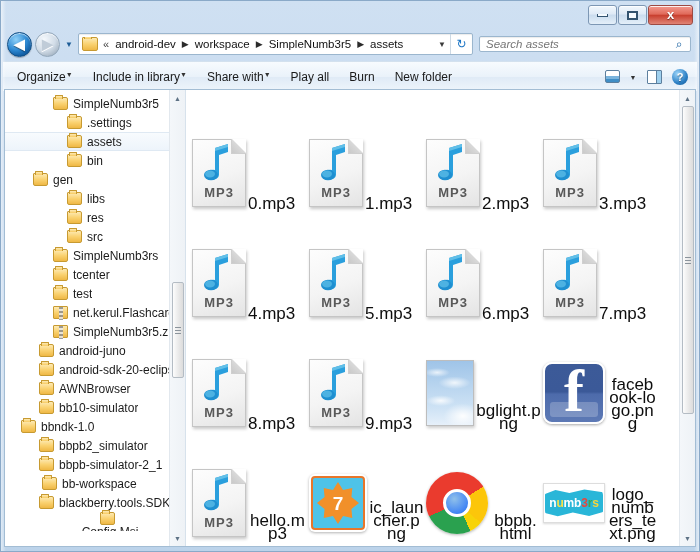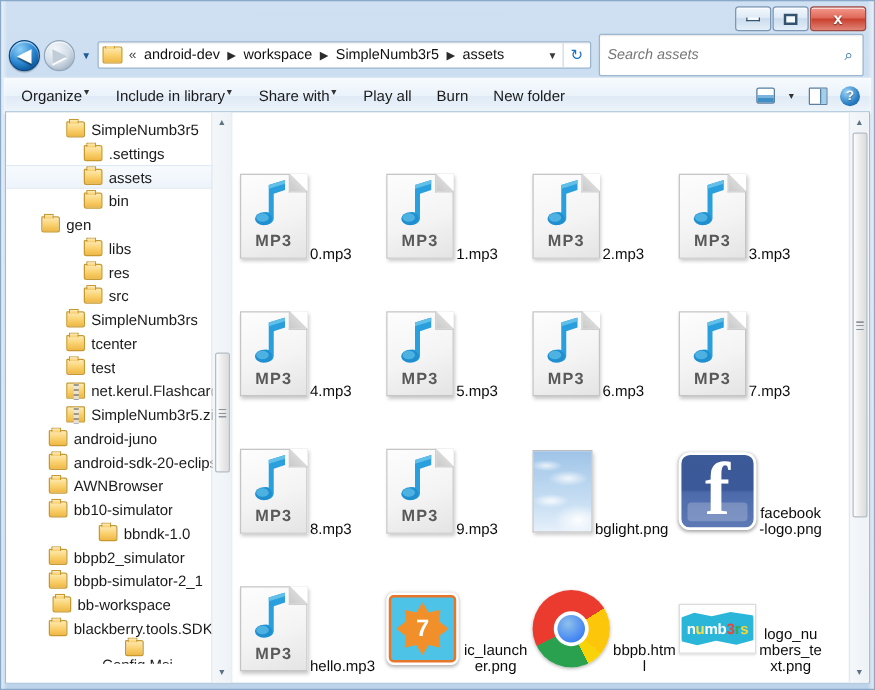--- a/index.html
+++ b/index.html
@@ -101,21 +101,21 @@
   .sep{ color:#2b2b2b; font-size:9px; padding:0 4px; }
   .addr-drop{
     width:16px;height:20px;display:flex;align-items:center;justify-content:center;
     font-size:8px;color:#3a3a3a;cursor:default;
   }
   .refresh{
     width:22px;height:20px;display:flex;align-items:center;justify-content:center;
     border-left:1px solid #cdd9e4; color:#1873c4; font-size:12px; cursor:default;
   }
   #searchbox{
-    width:212px; height:34px; margin-left:3px; display:flex; align-items:center;
+    width:212px; height:16px; margin-left:3px; display:flex; align-items:center;
     background:#fff;border:1px solid #9bb6ce;border-radius:2px;
     box-shadow:inset 0 1px 1px rgba(0,0,0,.08);
   }
   #searchbox input{
     flex:1;border:none;outline:none;font-family:"Liberation Sans",sans-serif;
     font-size:11.5px;font-style:italic;color:#888;padding-left:6px;background:transparent;
   }
   .searchico{ width:22px;text-align:center;color:#2d6ea8;font-size:12px; }
 
   
@@ -230,21 +230,21 @@
     padding:10px 0 0 6px;
     display:flex; flex-wrap:wrap; align-content:flex-start;
   }
   .fileitem{
     width:117px; height:110px;
     display:flex; flex-direction:row; align-items:flex-end;
     cursor:default; padding-top:3px;
   }
   .thumbwrap{ height:74px; display:flex; align-items:center; justify-content:center; }
   .fname{
-    font-size:12px; color:#0d0d0d; text-align:center; line-height:13px;
+    font-size:17px; color:#0d0d0d; text-align:center; line-height:13px;
     max-width:108px; word-break:break-all; padding:0 2px; border-radius:2px;
   }
 
   
   .mp3ico{ position:relative; width:54px; height:68px; }
   .mp3ico .page{
     position:absolute;inset:0;
     background:linear-gradient(160deg,#fdfdfd 0%,#f4f4f4 55%,#e4e4e4 100%);
     border:1px solid #c5c5c5;
     box-shadow:1px 2px 3px rgba(0,0,0,.22);
@@ -506,21 +506,21 @@
             <span class="tlabel">android-sdk-20-eclipse</span>
           </div>
           <div class="titem" style="padding-left: 34px;">
             <span class="tfolder"></span>
             <span class="tlabel">AWNBrowser</span>
           </div>
           <div class="titem" style="padding-left: 34px;">
             <span class="tfolder"></span>
             <span class="tlabel">bb10-simulator</span>
           </div>
-          <div class="titem" style="padding-left: 30px; margin-left: 44px;">
+          <div class="titem" style="padding-left: 16px;">
             <span class="tfolder"></span>
             <span class="tlabel">bbndk-1.0</span>
           </div>
           <div class="titem" style="padding-left: 34px;">
             <span class="tfolder"></span>
             <span class="tlabel">bbpb2_simulator</span>
           </div>
           <div class="titem" style="padding-left: 34px;">
             <span class="tfolder"></span>
             <span class="tlabel">bbpb-simulator-2_1</span>

